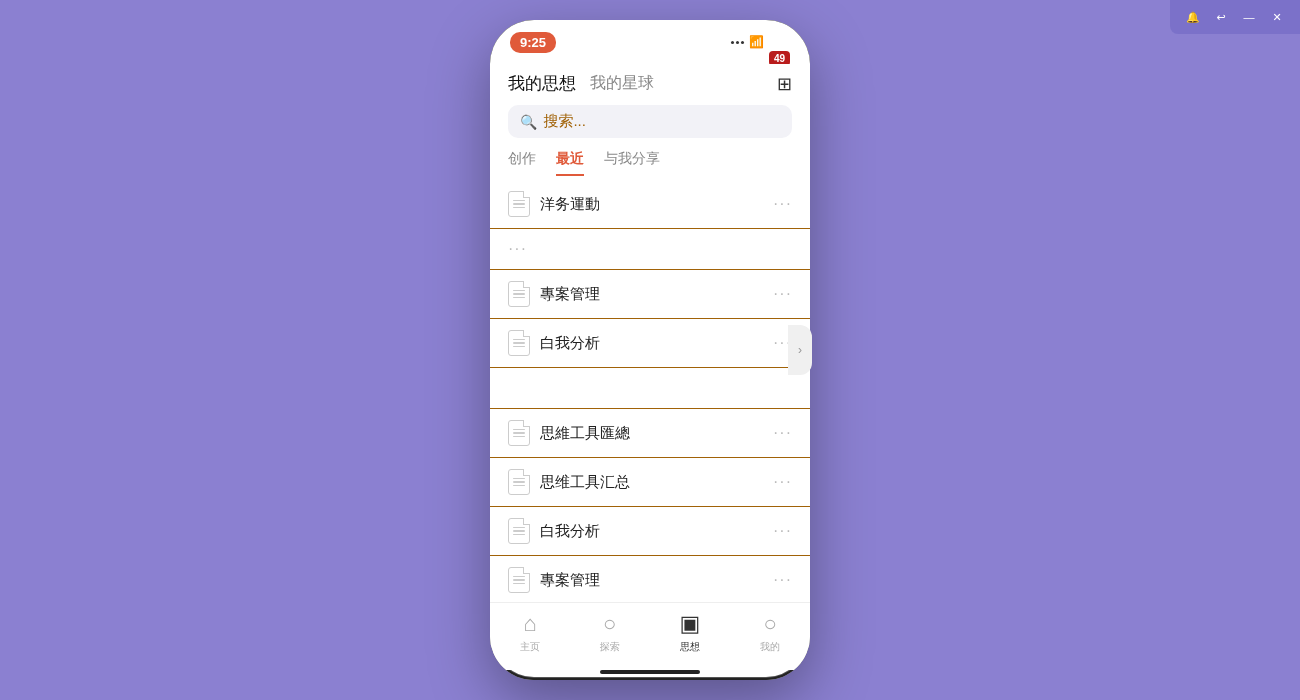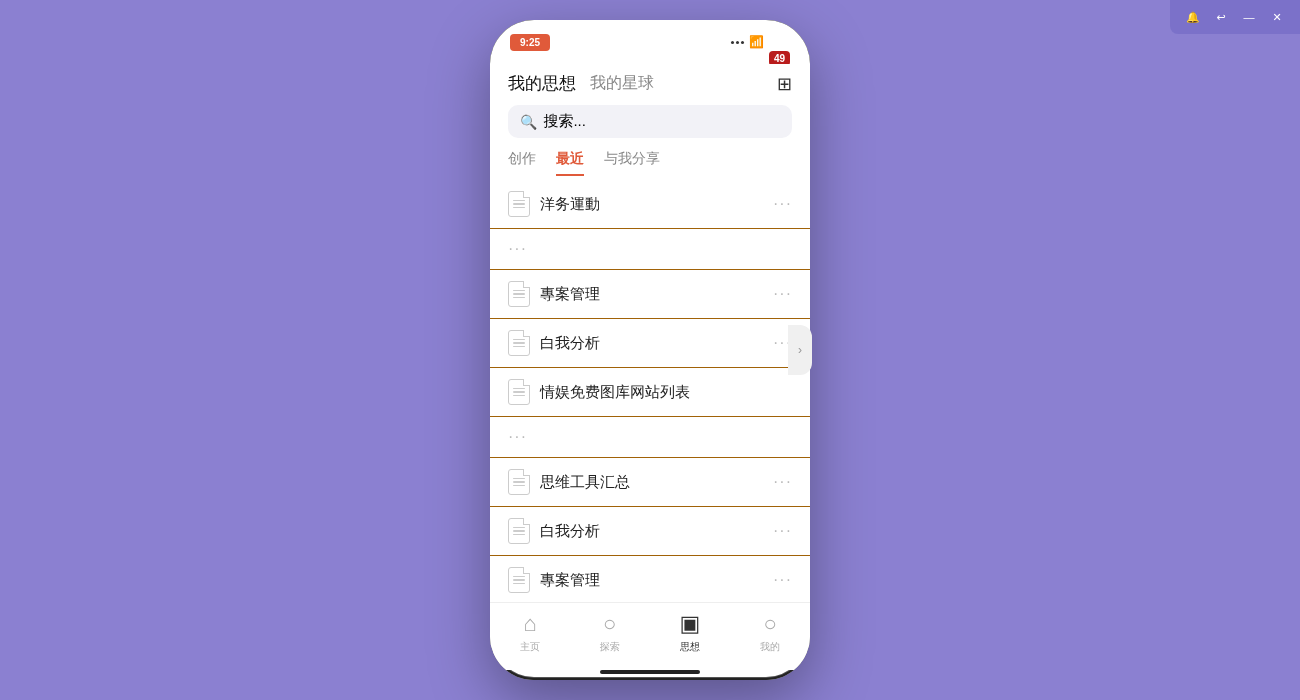--- a/index.html
+++ b/index.html
@@ -60,24 +60,24 @@
       background: #fff;
       display: flex;
       align-items: center;
       justify-content: space-between;
       padding: 0 20px;
       flex-shrink: 0;
     }
     .status-time {
       background: #e05a3a;
       color: #fff;
-      font-size: 10px;
+      font-size: 13px;
       font-weight: 600;
       padding: 3px 10px;
-      border-radius: 4px;
+      border-radius: 10px;
     }
     .status-right {
       display: flex;
       align-items: center;
       gap: 5px;
       font-size: 11px;
       color: #333;
     }
     .status-dots {
       display: flex;
@@ -151,21 +151,21 @@
       padding: 7px 12px;
       gap: 6px;
       flex-shrink: 0;
     }
     .search-icon-svg {
       color: #999;
       font-size: 14px;
     }
     .search-input-text {
       font-size: 15px;
-      color: #000000;
+      color: #a16207;
     }
 
     
     .sub-tabs {
       display: flex;
       gap: 20px;
       padding: 6px 22px 0 18px;
       flex-shrink: 0;
     }
     .sub-tab {
@@ -393,32 +393,32 @@
               <div class="doc-line"></div>
               <div class="doc-line"></div>
               <div class="doc-line"></div>
             </div>
             <span class="list-item-text">白我分析</span>
           </div>
           <span class="list-item-more">···</span>
         </div>
 
         <div class="list-item">
-          <div class="list-item-left">
-            <div class="doc-icon">
-              <div class="doc-line"></div>
-              <div class="doc-line"></div>
-              <div class="doc-line"></div>
-            </div>
-            <span class="list-item-text">情娱免费图库网站列表</span>
-          </div>
           <span class="list-item-more" style="color:transparent">···</span>
         </div>
 
         <div class="list-item">
+          <div class="list-item-left">
+            <div class="doc-icon">
+              <div class="doc-line"></div>
+              <div class="doc-line"></div>
+              <div class="doc-line"></div>
+            </div>
+            <span class="list-item-text">思維工具匯總</span>
+          </div>
           <span class="list-item-more">···</span>
         </div>
 
         <div class="list-item">
           <div class="list-item-left">
             <div class="doc-icon">
               <div class="doc-line"></div>
               <div class="doc-line"></div>
               <div class="doc-line"></div>
             </div>

